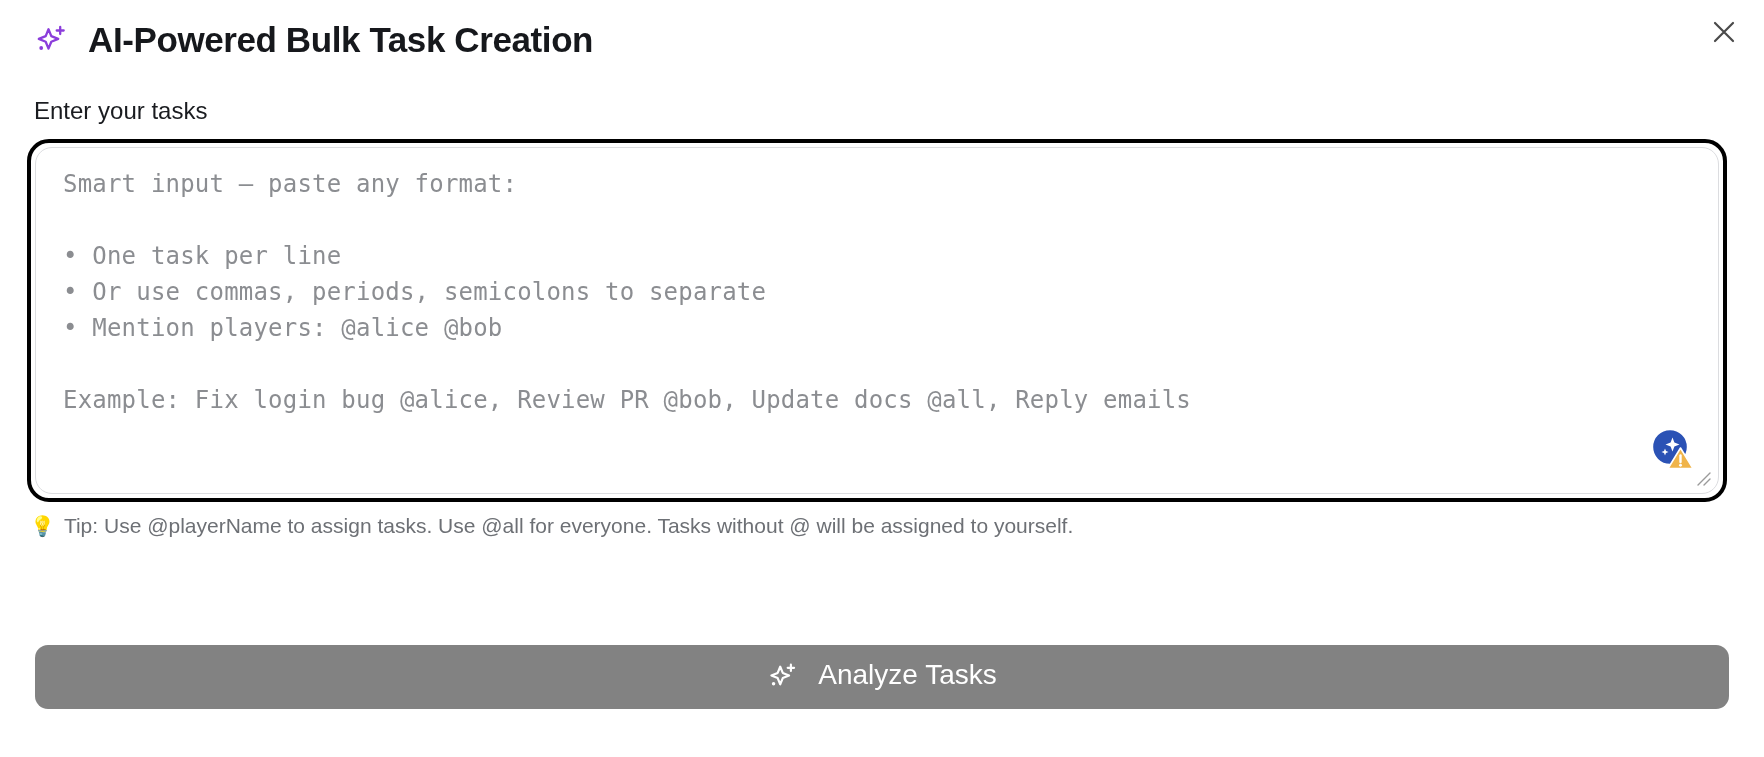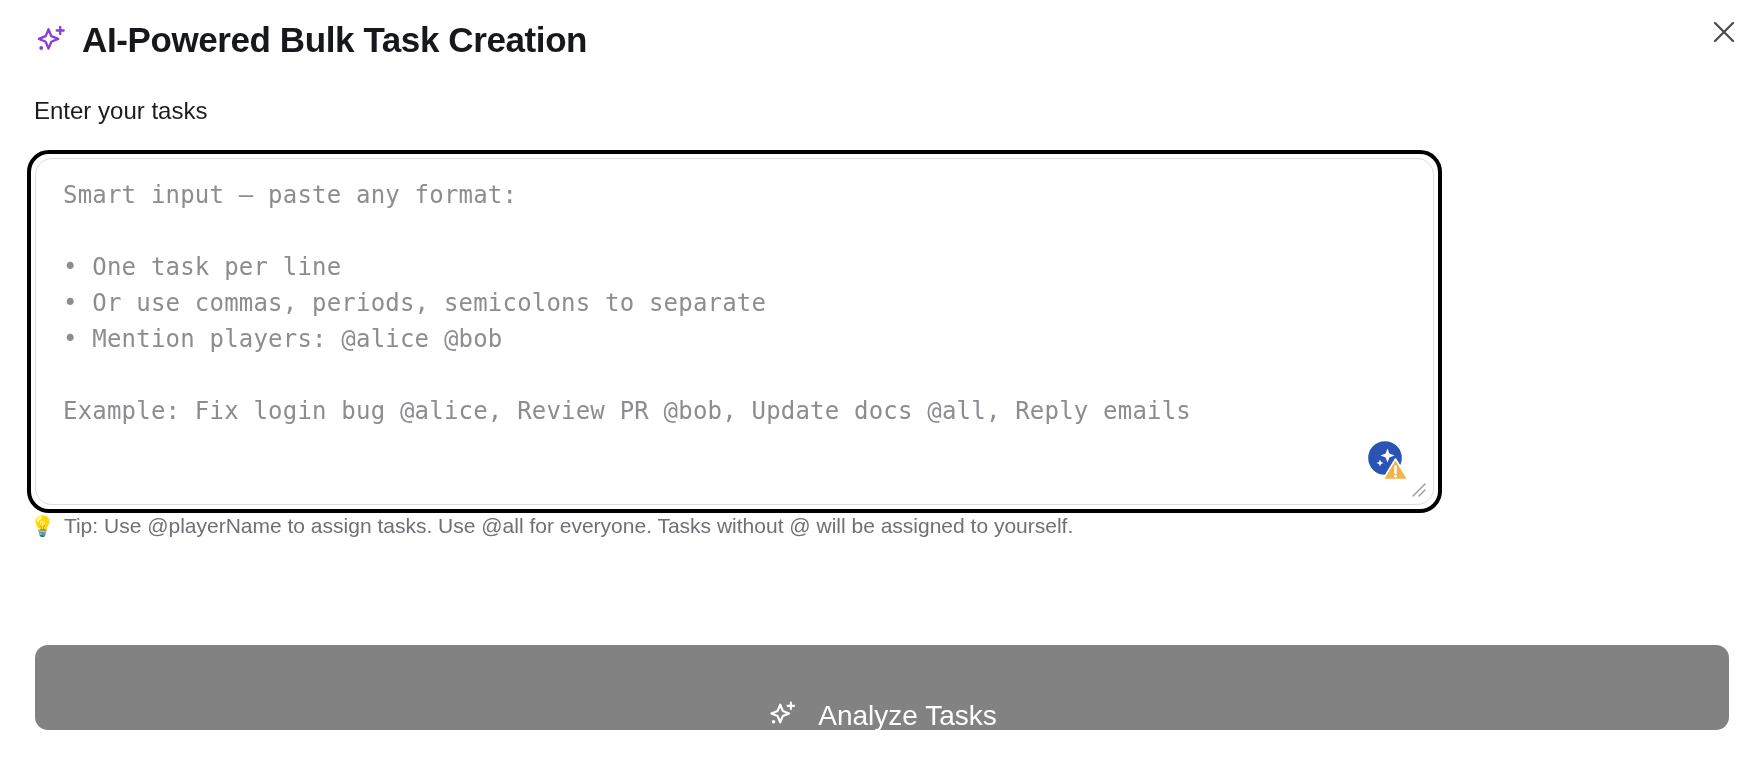--- a/index.html
+++ b/index.html
@@ -41,20 +41,21 @@
     display: block;
     flex: 0 0 auto;
   }
   .modal-title {
     font-size: 35px;
     font-weight: bold;
     color: #16181c;
     letter-spacing: -0.4px;
     line-height: 1;
     white-space: nowrap;
+    margin-left: 6px;
   }
 
   .close-button {
     position: absolute;
     right: 22px;
     top: 14px;
     width: 36px;
     height: 36px;
     display: flex;
     align-items: center;
@@ -74,23 +75,22 @@
     font-size: 24px;
     color: #1a1c20;
     line-height: 1.2;
   }
 
   
   .textarea-wrap {
     position: absolute;
     left: 27px;
     top: 139px;
-    width: 1415px;
+    width: 1700px;
     height: 363px;
-    margin-top: 11px;
   }
   .textarea-box {
     position: absolute;
     inset: 0;
     border: 4px solid #000000;
     border-radius: 22px;
     background: #ffffff;
   }
   .textarea-inner {
     position: absolute;
@@ -153,33 +153,33 @@
     font-size: 20px;
     line-height: 1;
   }
 
   
   .analyze-button {
     position: absolute;
     left: 35px;
     top: 645px;
     width: 1694px;
-    height: 85px;
+    height: 64px;
     background: #828282;
     color: #ffffff;
     border: none;
     border-radius: 13px;
     display: flex;
-    align-items: flex-end;
+    align-items: flex-start;
     justify-content: center;
     gap: 20px;
     font-family: "Liberation Sans", sans-serif;
     font-size: 28px;
     cursor: default;
-    padding: 0;
+    padding: 16px;
   }
   .analyze-button .btn-sparkle {
     width: 31px;
     height: 31px;
     display: block;
     flex: 0 0 auto;
   }
   .analyze-label { line-height: 1; }
 </style>
 </head>

